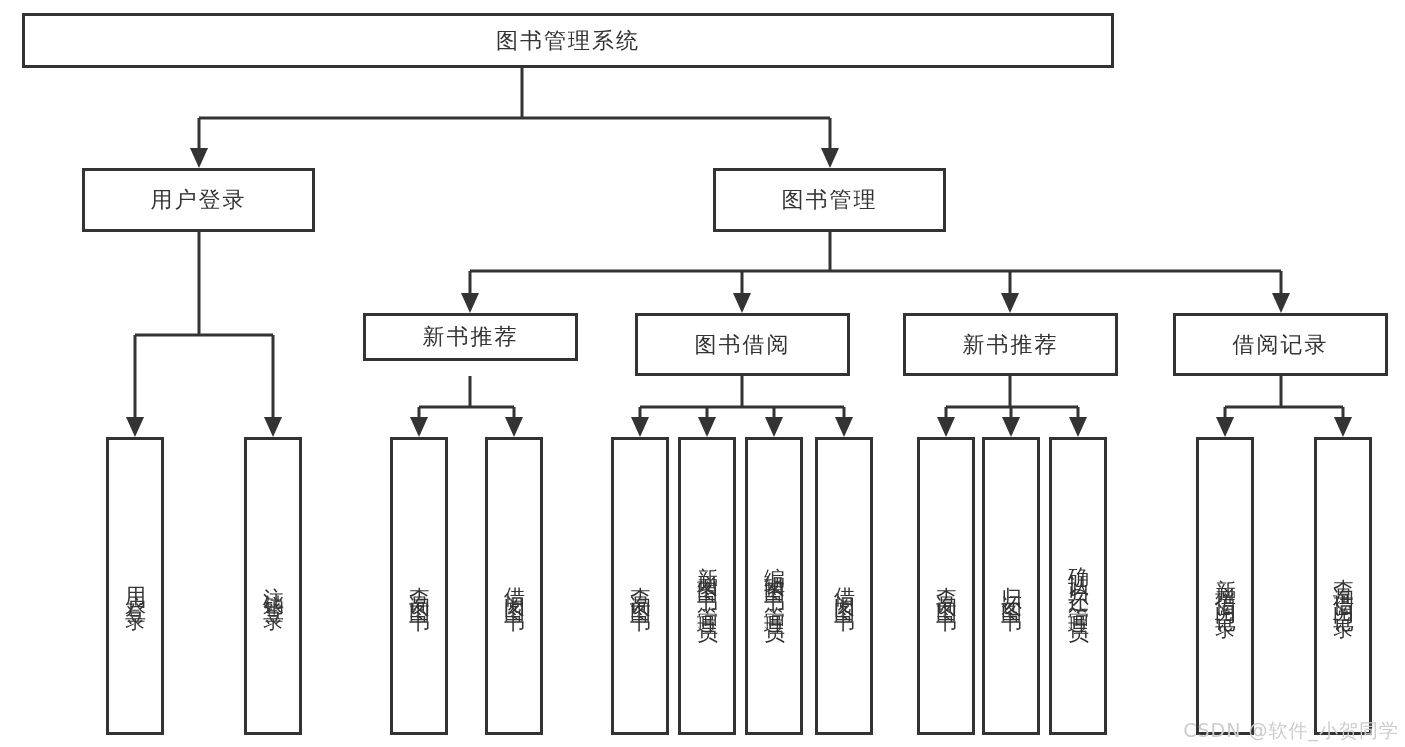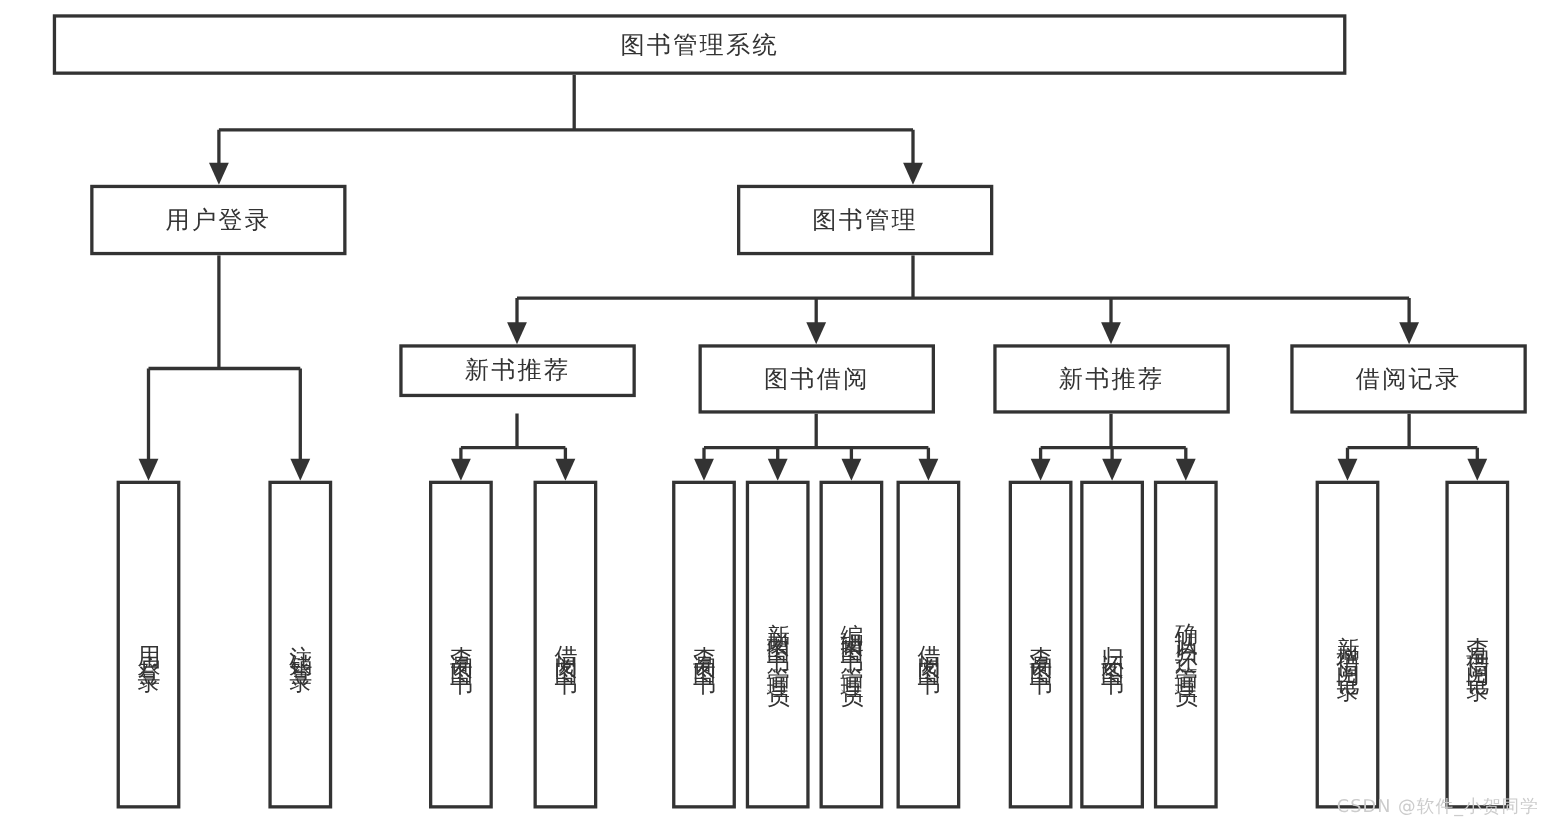--- a/index.html
+++ b/index.html
@@ -33,21 +33,21 @@
     text-orientation: mixed;
     font-size: 21px;
     letter-spacing: 8px;
     line-height: 1;
     color: #333333;
   }
   .watermark {
     position: absolute;
     right: 6px;
     bottom: 3px;
-    font-size: 16px;
+    font-size: 19px;
     letter-spacing: 1px;
     color: #cccccc;
     z-index: 10;
     white-space: nowrap;
   }
 </style>
 </head>
 <body>
 
 <div class="canvas">
@@ -77,28 +77,28 @@
       <polygon points="765,417 783,417 774,437"></polygon>
       <polygon points="835,417 853,417 844,437"></polygon>
       <polygon points="937,417 955,417 946,437"></polygon>
       <polygon points="1002,417 1020,417 1011,437"></polygon>
       <polygon points="1069,417 1087,417 1078,437"></polygon>
       <polygon points="1216,417 1234,417 1225,437"></polygon>
       <polygon points="1334,417 1352,417 1343,437"></polygon>
     </g>
   </svg>
 
-  <div class="node h-node" style="left:22px; top:13px; width:1176px; height:55px;margin-left:26px;">
+  <div class="node h-node" style="left:22px; top:13px; width:1092px; height:55px;">
     <span>图书管理系统</span>
   </div>
 
   <div class="node h-node" style="left:82px; top:168px; width:233px; height:64px;">
     <span>用户登录</span>
   </div>
-  <div class="node h-node" style="left:670px; top:168px; width:233px; height:64px;">
+  <div class="node h-node" style="left:713px; top:168px; width:233px; height:64px;">
     <span>图书管理</span>
   </div>
 
   <div class="node h-node" style="left:363px; top:313px; width:215px; height:48px;">
     <span>新书推荐</span>
   </div>
   <div class="node h-node" style="left:635px; top:313px; width:215px; height:63px;">
     <span>图书借阅</span>
   </div>
   <div class="node h-node" style="left:903px; top:313px; width:215px; height:63px;">

